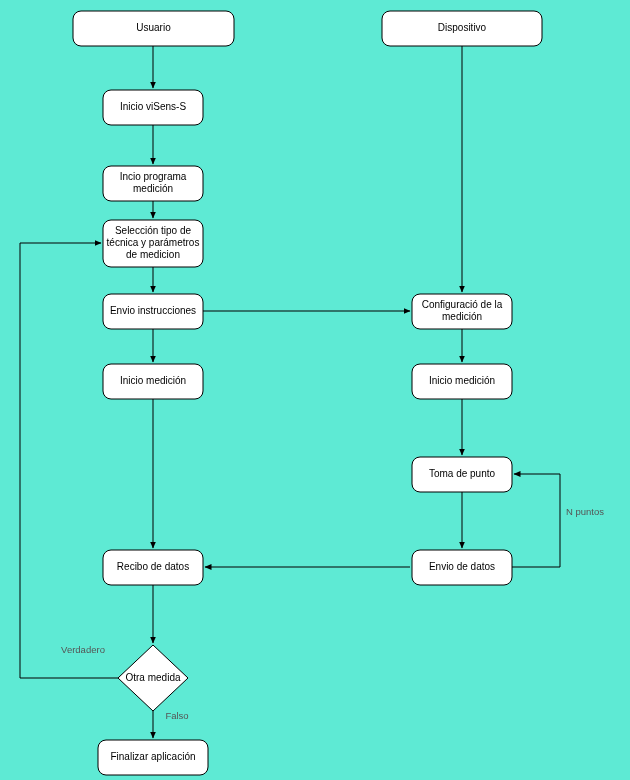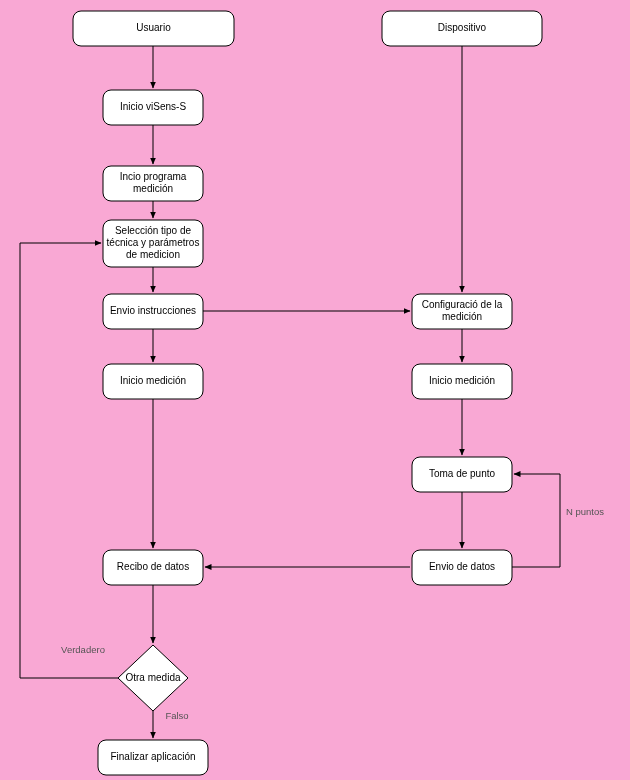--- a/index.html
+++ b/index.html
@@ -10,21 +10,21 @@
   body {
     width: 630px;
     height: 780px;
     font-family: "Liberation Sans", sans-serif;
     overflow: hidden;
   }
   #diagram-root {
     position: relative;
     width: 630px;
     height: 780px;
-    background: #f9a8d4;
+    background: #5eead4;
   }
   svg.flow {
     display: block;
     width: 630px;
     height: 780px;
   }
   .node-shape {
     fill: #ffffff;
     stroke: #000000;
     stroke-width: 1;

